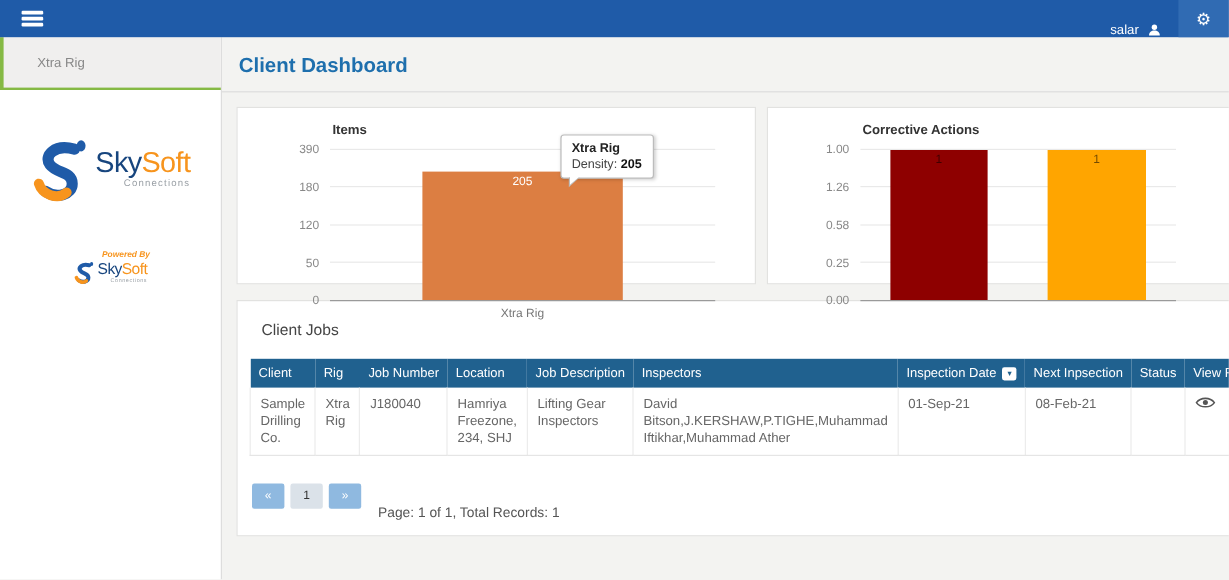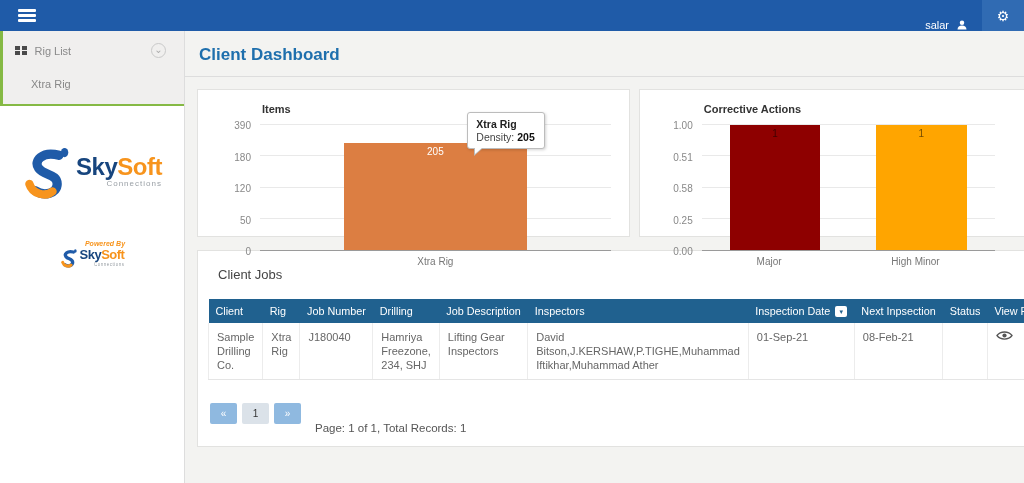--- a/index.html
+++ b/index.html
@@ -23,39 +23,39 @@
   
   .sidebar { width:185px; background:#fff; border-right:1px solid #ddd; flex:none; }
   .side-menu { background:#f0efee; border-left:3px solid var(--green-accent,#85B944); border-bottom:2px solid var(--green-accent,#85B944); padding:4px 0 8px; }
   .menu-head { display:flex; align-items:center; gap:8px; padding:8px 10px 8px 12px; color:#8a8a8a; font-size:11px; cursor:pointer; }
   .grid-icon { display:inline-grid; grid-template-columns:5px 5px; gap:1.5px; }
   .grid-icon i { width:5px; height:4px; background:#4a4a4a; }
   .chev-circle { margin-left:auto; margin-right:8px; width:15px; height:15px; border:1px solid #c9c9c9; border-radius:50%; color:#aaa; font-size:10px; line-height:11px; text-align:center; cursor:pointer; }
   .menu-sub { padding:12px 10px 6px 28px; font-size:11px; color:#888; cursor:pointer; }
 
   .logo-big { margin-top:38px; display:flex; align-items:center; justify-content:center; gap:4px; }
-  .logo-text-line { font-size:24px; font-weight:bold; line-height:22px; letter-spacing:-.5px; }
+  .logo-text-line { font-size:24px; font-weight:normal; line-height:22px; letter-spacing:-.5px; }
   .logo-sky { color:var(--logo-navy,#17457E); }
   .logo-soft { color:var(--logo-orange,#F7941D); }
   .logo-tag { font-size:8px; color:#9aa0a6; text-align:right; letter-spacing:1px; margin-top:1px; }
   .logo-small { margin-top:40px; display:flex; flex-direction:column; align-items:center; }
   .powered-caption { font-size:7px; font-weight:bold; font-style:italic; color:var(--logo-orange,#F7941D); margin-bottom:1px; margin-left:26px; }
   .logo-small-row { display:flex; align-items:center; gap:2px; }
   .logo-small .logo-text-line { font-size:13px; line-height:12px; }
   .logo-small .logo-tag { font-size:4.5px; letter-spacing:.5px; }
 
   
   .content { flex:1; padding:12px 10px 0 12px; }
   .page-title { font-size:17px; font-weight:bold; color:var(--heading-blue,#1E6FAD); margin:2px 0 11px 2px; }
   .title-divider { border-bottom:1px solid #ddd; margin:0 -10px 12px -12px; }
 
   .card { background:#fff; border:1px solid #e2e2e0; }
 
   .charts-row { display:flex; gap:9px; margin-bottom:13px; }
-  .chart-card { flex:1; height:148px; position:relative; padding:13px 18px 6px; }
+  .chart-card { flex:1; height:148px; position:relative; padding:13px 33px 6px; }
   .chart-title { font-size:11px; font-weight:bold; color:#333; margin:0 0 10px 46px; }
   .chart-body { display:flex; height:126px; }
   .c2 .chart-body, .c2 .xaxis { margin-right:58px; }
   .yaxis { width:44px; position:relative; flex:none; font-size:10px; color:#888; }
   .yaxis span { position:absolute; right:9px; transform:translateY(50%); }
   .t0{bottom:0} .t1{bottom:25%} .t2{bottom:50%} .t3{bottom:75%} .t4{bottom:100%}
   .plot { flex:1; position:relative; border-bottom:1px solid #9a9a9a; }
   .gridline { position:absolute; left:0; right:0; height:1px; background:#e9e9e9; }
   .g1{bottom:25%} .g2{bottom:50%} .g3{bottom:75%} .g4{bottom:100%}
   .bars { position:absolute; left:0; right:0; top:0; bottom:0; display:flex; align-items:flex-end; justify-content:space-around; }
@@ -109,30 +109,20 @@
     </div>
     <div class="nav-gear">
       <span>⚙</span>
     </div>
   </div>
 </header>
 
 <div class="body-row">
   <aside class="sidebar">
     <div class="side-menu">
-      <div class="menu-head">
-        <span class="grid-icon">
-            <i></i>
-            <i></i>
-            <i></i>
-            <i></i>
-          </span>
-        <span>Rig List</span>
-        <span class="chev-circle">⌄</span>
-      </div>
       <div class="menu-sub">Xtra Rig</div>
     </div>
 
     <div class="logo-big">
       <svg width="50" height="56" viewBox="0 0 54 58">
         <path d="M40 11 C22 6 12 17 18 25 C24 33 38 31 38 42 C38 52 24 56 14 49" fill="none" stroke="#1f5ba8" stroke-width="10" stroke-linecap="round"></path>
         <path d="M8 42 C11 52 25 57 33 50" fill="none" stroke="#f7941d" stroke-width="9" stroke-linecap="round"></path>
         <ellipse cx="46" cy="8" rx="4" ry="5" fill="#1f5ba8"></ellipse>
       </svg>
       <div>
@@ -194,41 +184,37 @@
         </div>
       </section>
 
       <section class="card chart-card c2">
         <div class="chart-title">Corrective Actions</div>
         <div class="chart-body">
           <div class="yaxis">
             <span class="t0">0.00</span>
             <span class="t1">0.25</span>
             <span class="t2">0.58</span>
-            <span class="t3">0.51</span>
+            <span class="t3">1.26</span>
             <span class="t4">1.00</span>
           </div>
           <div class="plot">
             <div class="gridline g1"></div>
             <div class="gridline g2"></div>
             <div class="gridline g3"></div>
             <div class="gridline g4"></div>
             <div class="bars">
               <div class="bar" style="height: 100%; background: rgb(142, 0, 0);">
                 <span class="bar-label dark">1</span>
               </div>
               <div class="bar" style="height: 100%; background: rgb(255, 165, 0);">
                 <span class="bar-label dark">1</span>
               </div>
             </div>
           </div>
-        </div>
-        <div class="xaxis">
-          <span>Major</span>
-          <span>High Minor</span>
         </div>
       </section>
     </div>
 
     <section class="card jobs-card">
       <div class="jobs-title">Client Jobs</div>
       <table>
         <colgroup>
           <col style="width:56px">
             <col style="width:36px">
@@ -239,21 +225,21 @@
             <col style="width:112px">
             <col style="width:96px">
             <col style="width:48px">
             <col style="width:70px">
         </colgroup>
         <thead>
           <tr>
             <th>Client</th>
             <th>Rig</th>
             <th>Job Number</th>
-            <th>Drilling</th>
+            <th>Location</th>
             <th>Job Description</th>
             <th>Inspectors</th>
             <th><span>Inspection Date</span><span class="sort-box">▾</span></th>
             <th>Next Inpsection</th>
             <th>Status</th>
             <th>View Report</th>
           </tr>
         </thead>
         <tbody>
           <tr>

